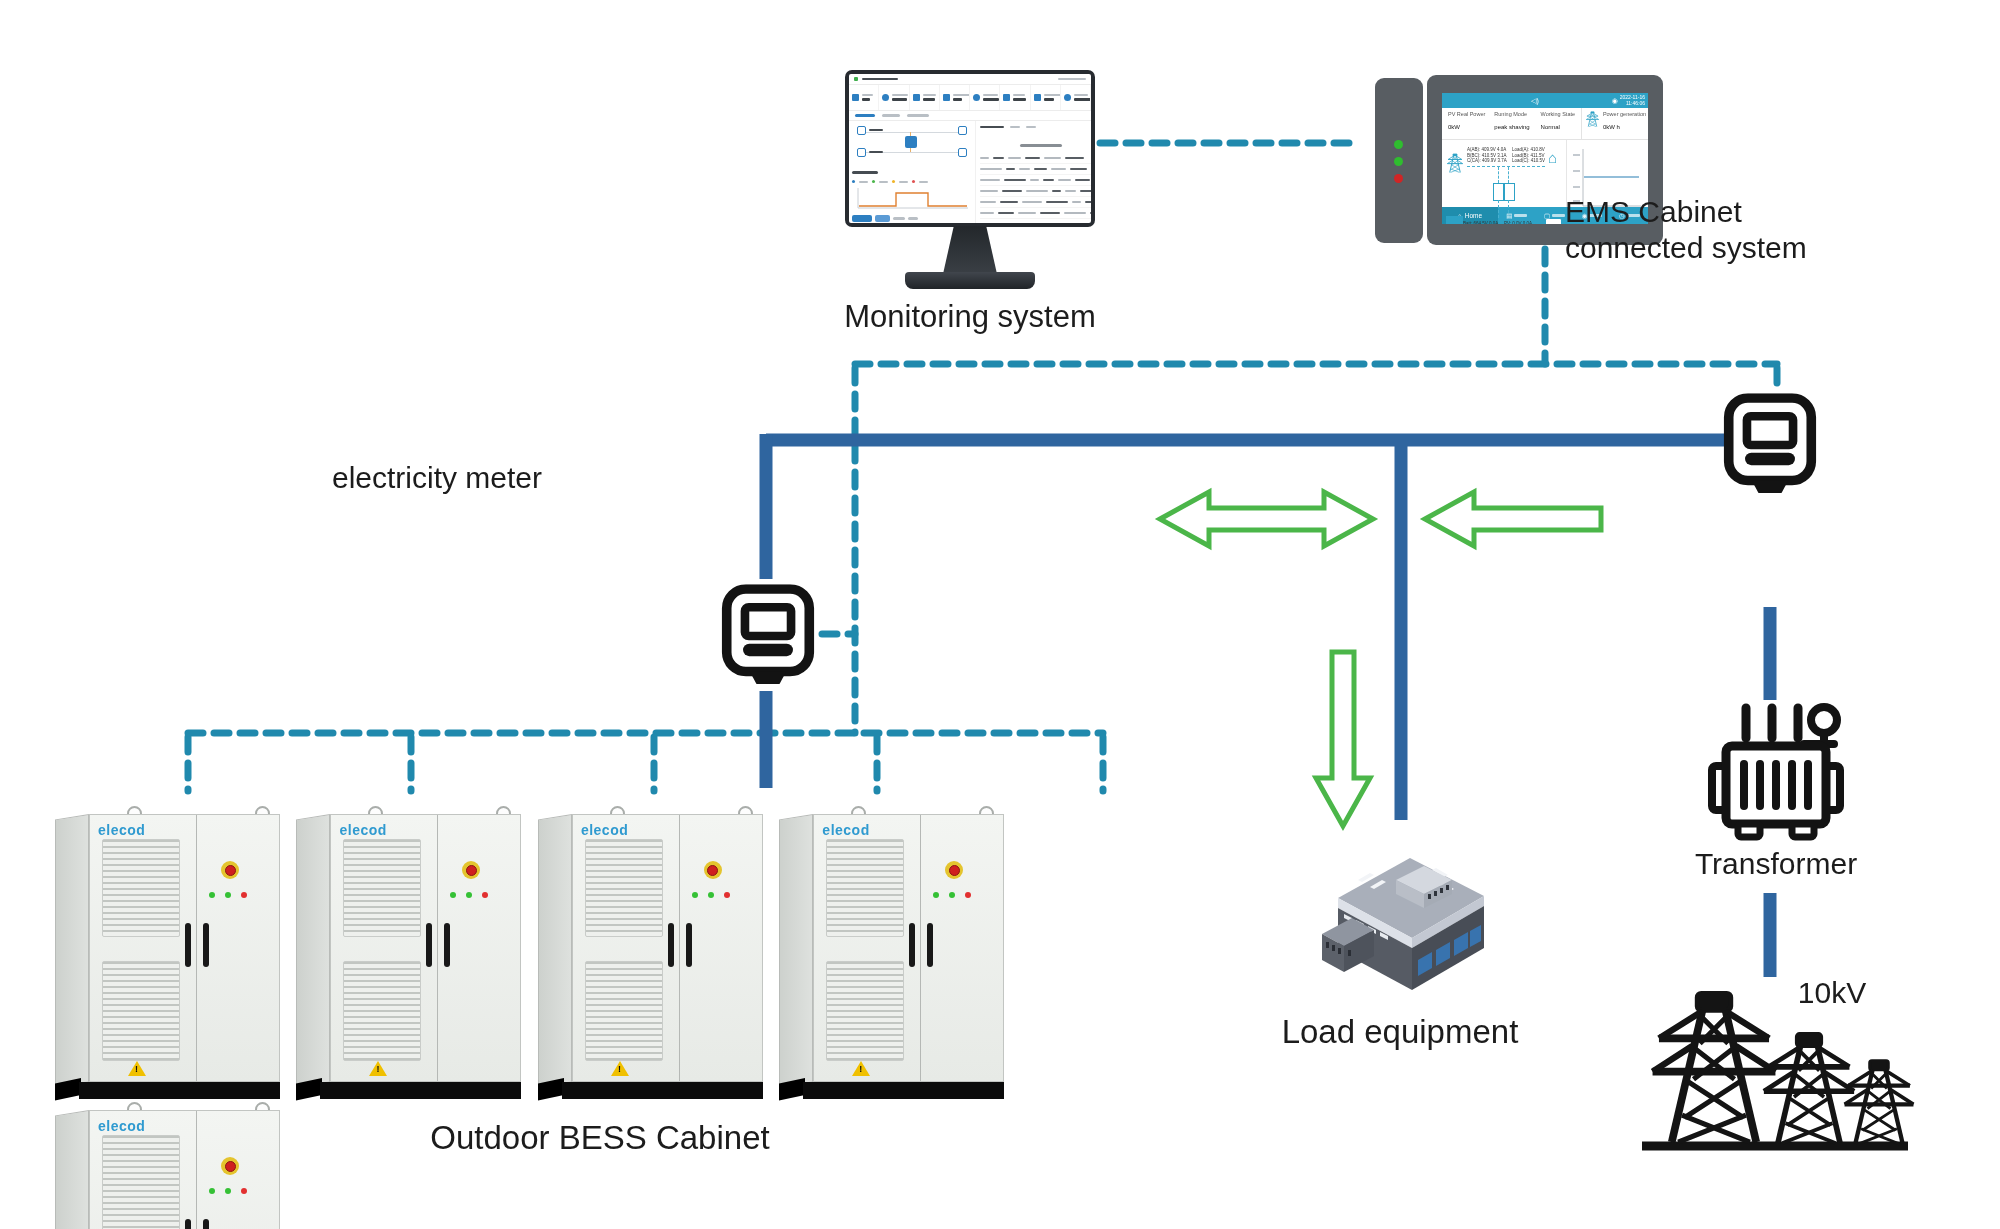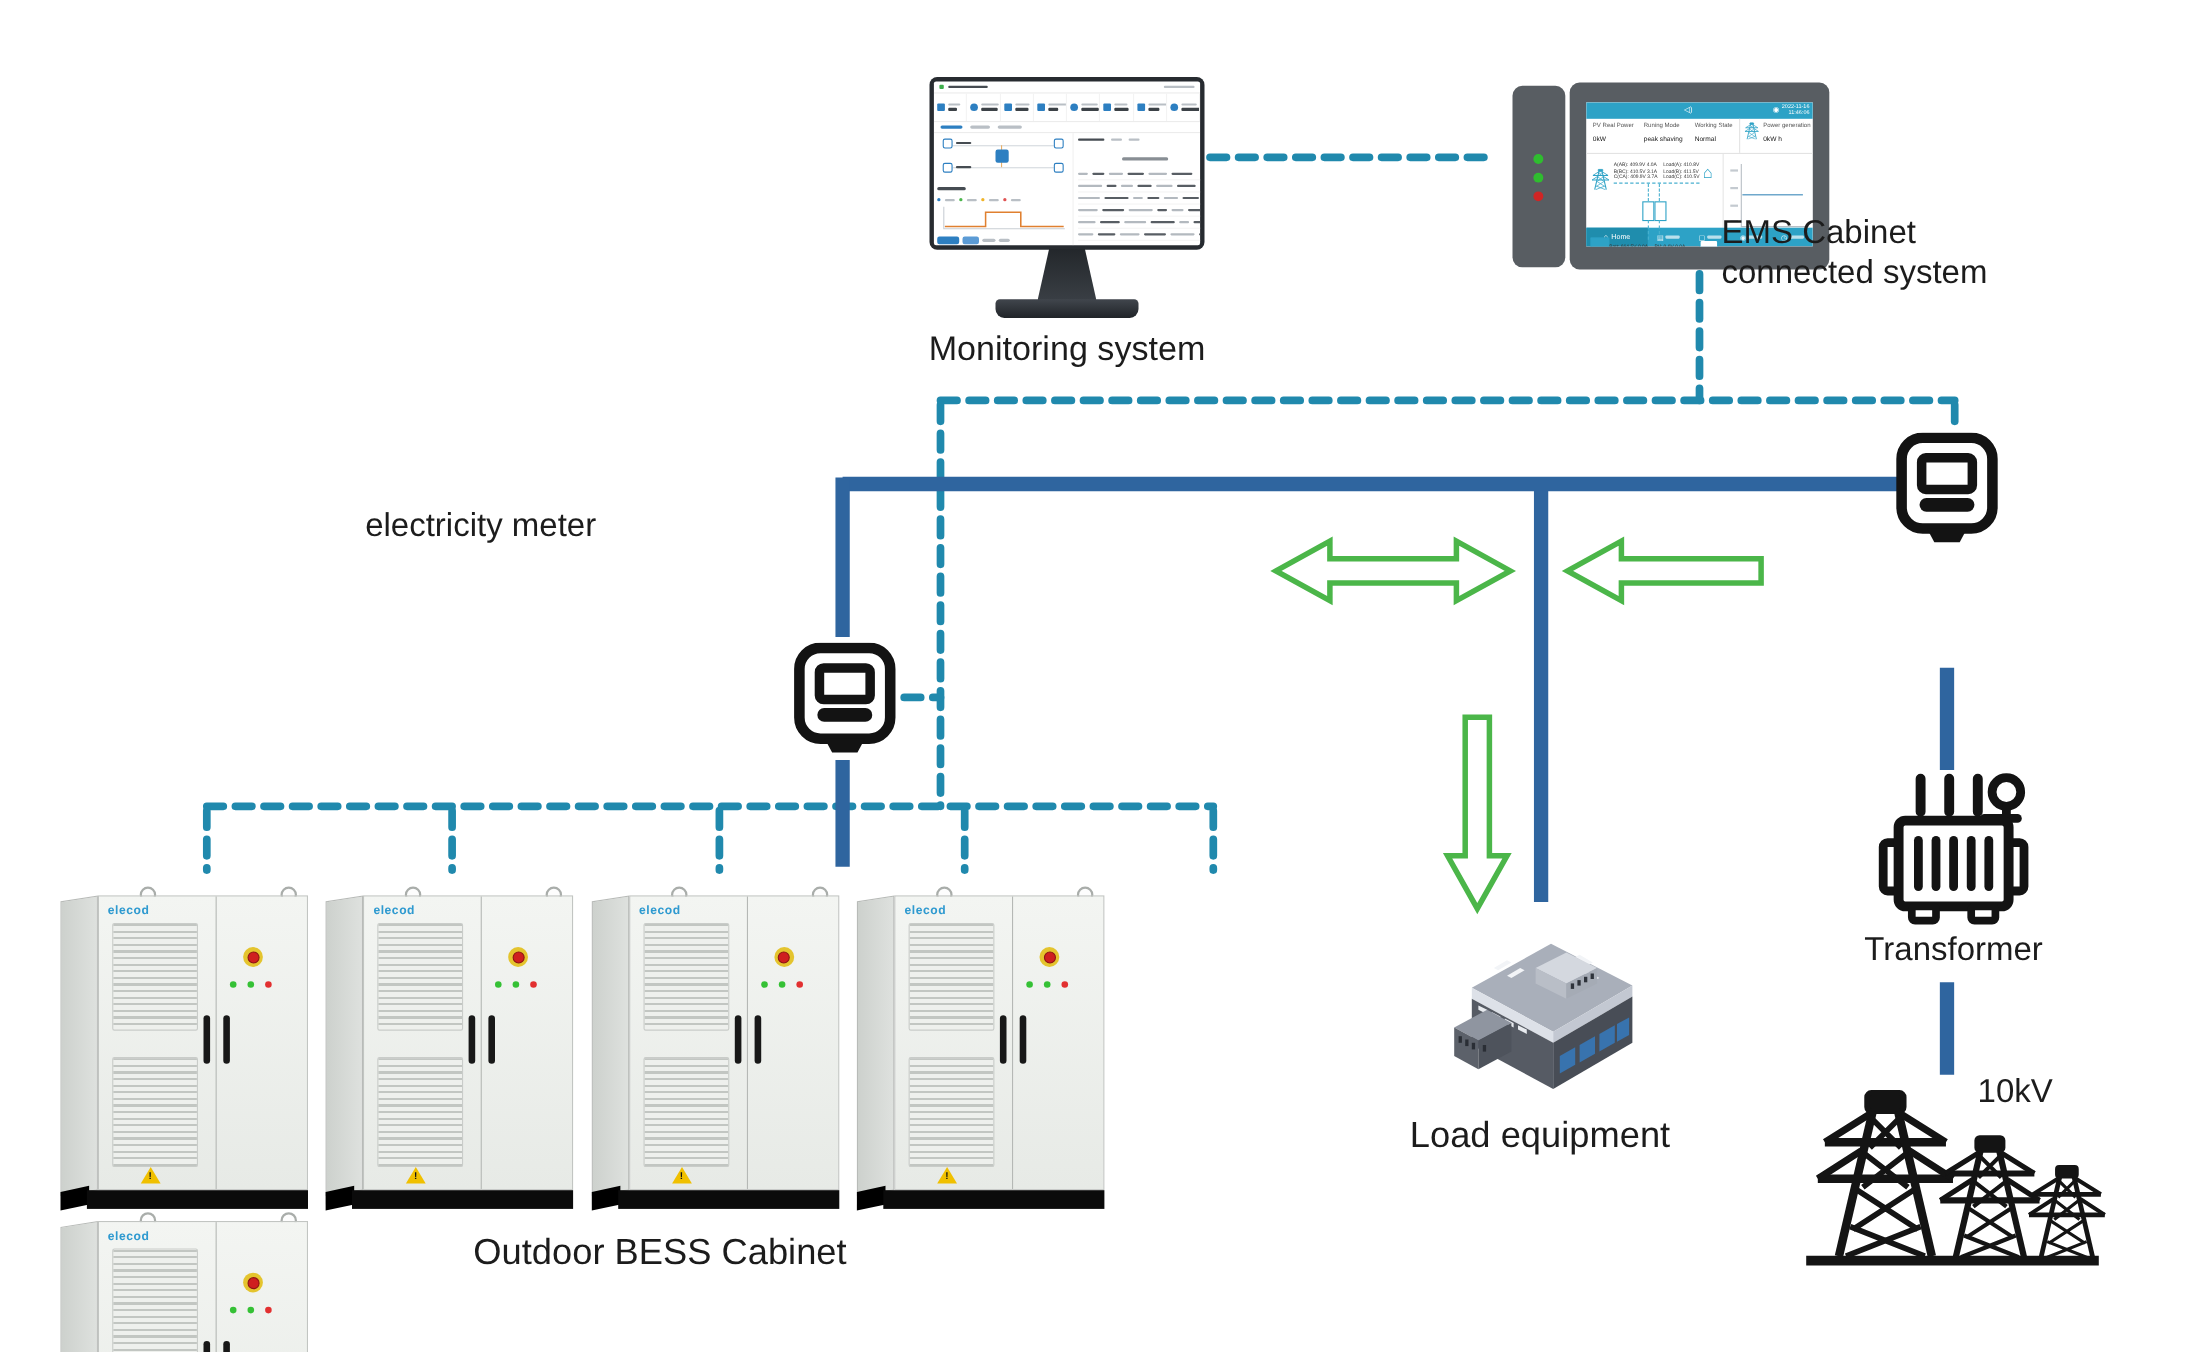--- a/index.html
+++ b/index.html
@@ -82,21 +82,21 @@
   .mini-box{position:absolute;border:1.2px solid #2da2c6;background:#fff;}
 
   
   .cab-row{position:absolute;left:55px;top:806px;width:1180px;height:300px;}
   .cabinet{position:relative;display:inline-block;width:225px;height:296px;margin-right:12px;vertical-align:top;}
   .cab-hook{position:absolute;top:0;width:11px;height:11px;border:2px solid #a9adaa;border-radius:50%;background:#fdfdfd;}
   .cab-side{position:absolute;left:0;top:8px;width:34px;height:268px;transform:skewY(-9deg);transform-origin:right center;
             background:linear-gradient(90deg,#cdd1cd,#dee1de);border:1px solid #b8bbb8;box-sizing:border-box;}
   .cab-front{position:absolute;left:34px;top:8px;width:191px;height:268px;
              background:linear-gradient(180deg,#f3f5f2,#e7eae6);border:1px solid #c2c5c2;box-sizing:border-box;}
-  .cab-logo{position:absolute;left:8px;top:7px;color:#2f9ad0;font-weight:bold;font-size:11px;letter-spacing:.5px;text-align:right;}
+  .cab-logo{position:absolute;left:8px;top:7px;color:#2f9ad0;font-weight:bold;font-size:14px;letter-spacing:.5px;text-align:right;}
   .vent{position:absolute;left:12px;width:76px;border:1px solid #c9ccc9;border-radius:2px;
         background:repeating-linear-gradient(180deg,#c2c6c2 0 2px,#eef0ed 2px 6px);}
   .vent.vt{top:24px;height:96px;}
   .vent.vb{top:146px;height:98px;}
   .cab-div{position:absolute;left:106px;top:0;bottom:0;width:1px;background:#b5b8b5;}
   .handle{position:absolute;top:108px;width:6px;height:44px;background:#181818;border-radius:3px;}
   .handle.hl{left:95px;} .handle.hr{left:113px;}
   .estop{position:absolute;left:131px;top:46px;width:18px;height:18px;border-radius:50%;background:#e4c42e;
          display:flex;align-items:center;justify-content:center;}
   .estop i{width:11px;height:11px;border-radius:50%;background:#cf1f1f;border:1px solid #8d1414;box-sizing:border-box;}

